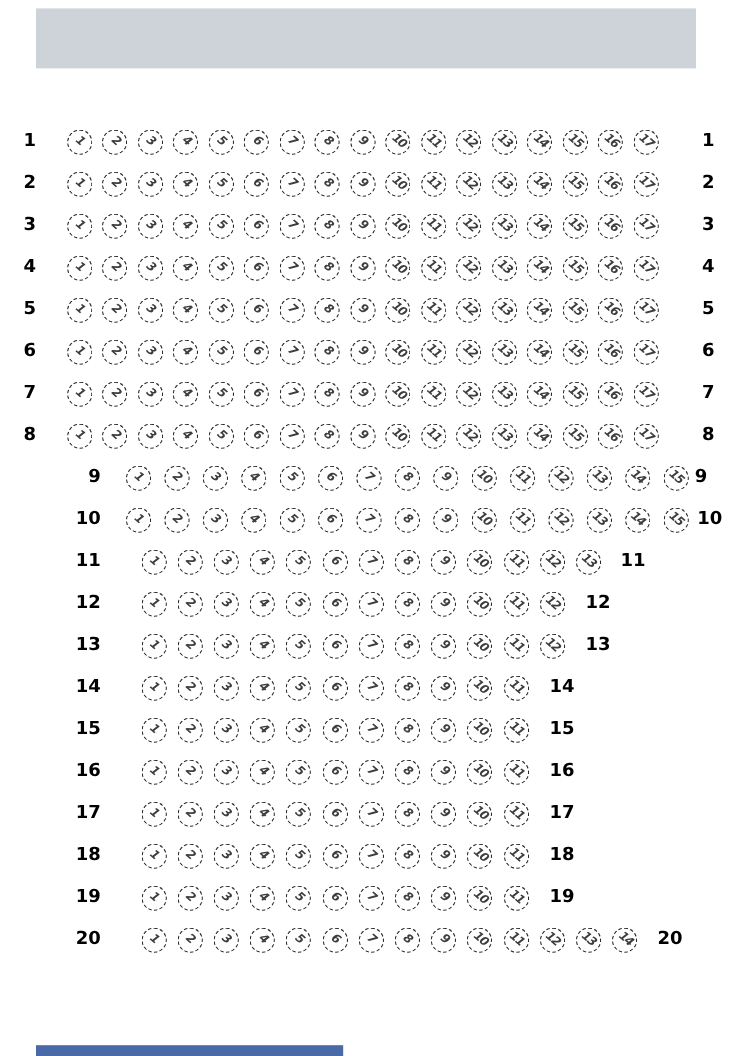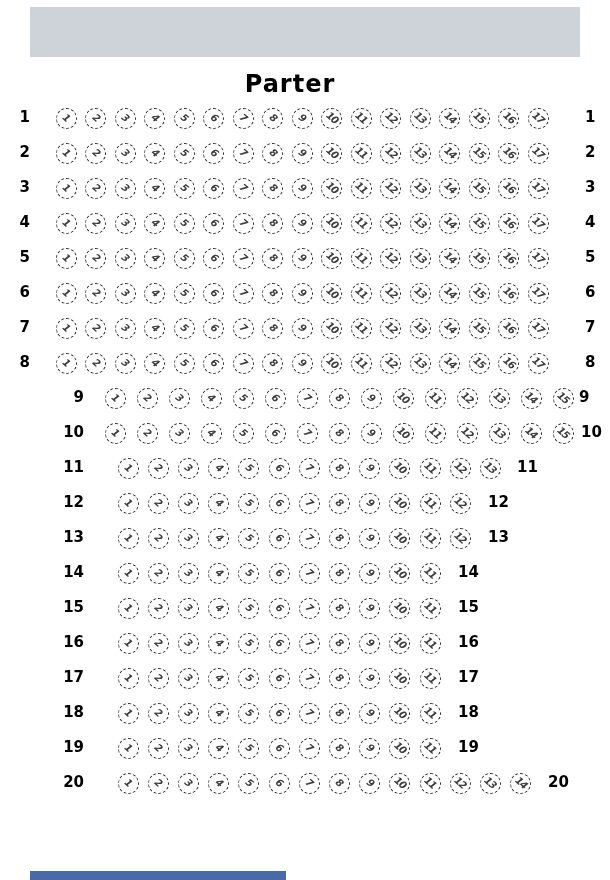--- a/index.html
+++ b/index.html
@@ -47,21 +47,20 @@
   }
   .bottom-bar{
     position:absolute;background:var(--bottom-bar,#4a69a8);
   }
 </style>
 </head>
 <body style="--bg: #ffffff; --stage: #ced3da; --seat-border: #2b2b2b; --seat-num: #3d3d3d; --label: #000000; --bottom-bar: #4a69a8;">
 
 <div class="canvas">
   <div class="stage" style="left: 30px; top: 7px; width: 550px; height: 50px;"></div>
-  <h1 class="title">Parter</h1>
   <div>
       <div class="row-label left" style="left: -20px; top: 118px;">1</div>
       <div class="seat" style="left: 55.5px; top: 107.5px;">
         <span class="seat-num">1</span>
       </div>
       <div class="seat" style="left: 85px; top: 107.5px;">
         <span class="seat-num">2</span>
       </div>
       <div class="seat" style="left: 114.5px; top: 107.5px;">
         <span class="seat-num">3</span>

